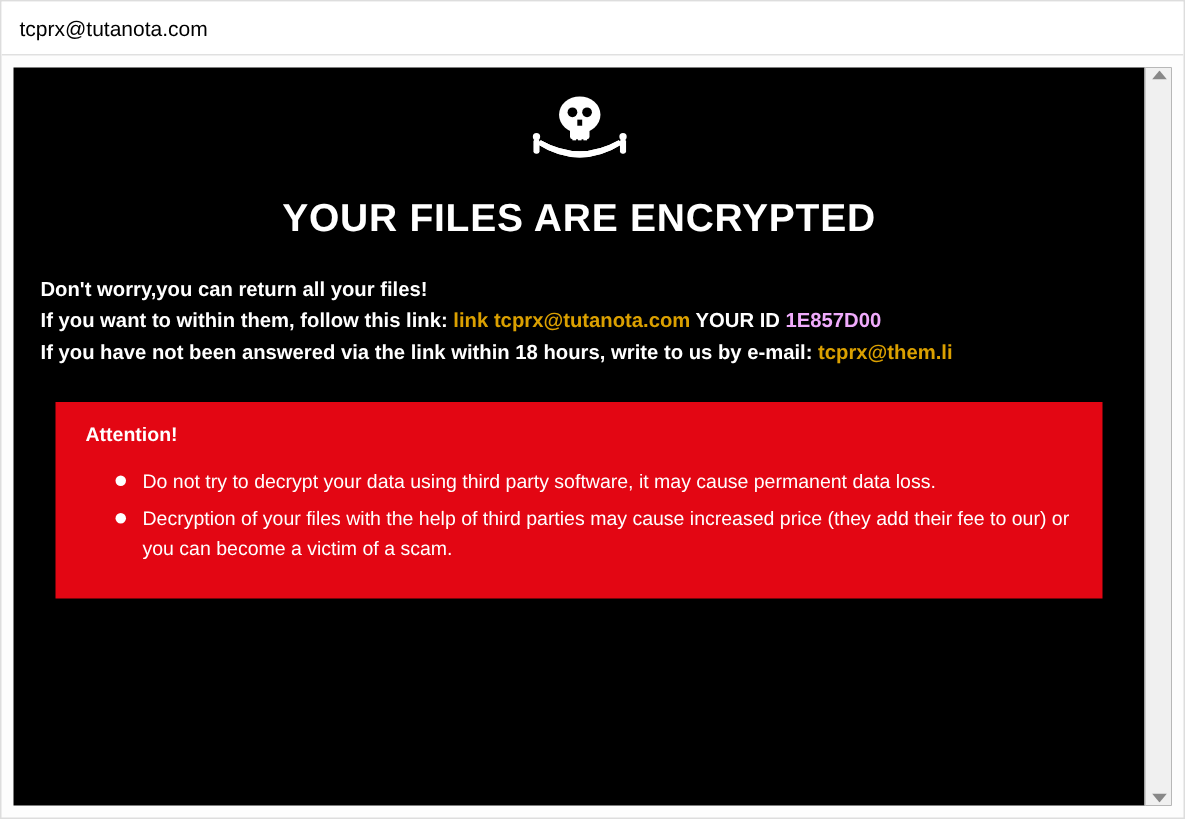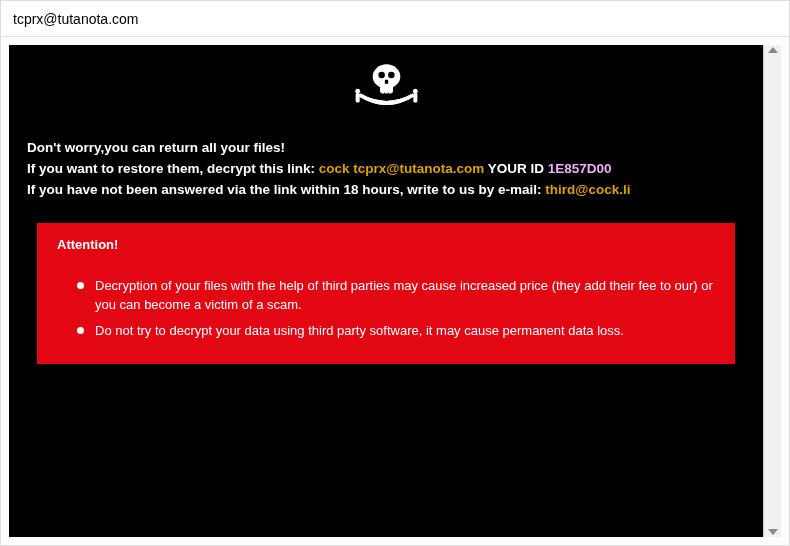--- a/index.html
+++ b/index.html
@@ -81,21 +81,21 @@
   .info .line3 .inline-email { color: #dba000; font-weight: bold; }
   .attention-box {
     background: #e30613;
     margin: 0 10px;
     padding: 14px 20px 18px 20px;
     font-size: 13px;
     color: #fff;
   }
   .attention-title {
     font-weight: bold;
-    margin-bottom: 24px;
+    margin-bottom: 14px;
   }
   .attention-box ul {
     list-style: none;
     padding-left: 20px;
   }
   .attention-box li {
     position: relative;
     padding-left: 18px;
     margin-bottom: 6px;
     line-height: 1.5;
@@ -136,36 +136,37 @@
           <path d="M 15 48 Q 50 70 85 48 L 82 45 Q 50 63 18 45 Z"></path>
           <path d="M 85 48 Q 50 70 15 48 L 18 45 Q 50 63 82 45 Z"></path>
           <rect x="12" y="44" width="5" height="12" rx="2"></rect>
           <rect x="83" y="44" width="5" height="12" rx="2"></rect>
           <circle cx="14.5" cy="42" r="3"></circle>
           <circle cx="85.5" cy="42" r="3"></circle>
         </g>
       </svg>
     </div>
 
+    <div class="heading">YOUR FILES ARE ENCRYPTED</div>
 
     <div class="info">
       <div class="line1">Don't worry,you can return all your files!</div>
       <div class="line2">
-        <span>If you want to restore them, decrypt this link: </span><span class="inline-email"><span>cock </span><span>tcprx@tutanota.com</span></span><span>  YOUR ID </span><span class="id-val">1E857D00</span>
+        <span>If you want to within them, follow this link: </span><span class="inline-email"><span>link </span><span>tcprx@tutanota.com</span></span><span>  YOUR ID </span><span class="id-val">1E857D00</span>
       </div>
       <div class="line3">
-        <span>If you have not been answered via the link within 18 hours, write to us by e-mail: </span><span class="inline-email">third@cock.li</span>
+        <span>If you have not been answered via the link within 18 hours, write to us by e-mail: </span><span class="inline-email">tcprx@them.li</span>
       </div>
     </div>
 
     <div class="attention-box">
       <div class="attention-title">Attention!</div>
       <ul>
+        <li>Do not try to decrypt your data using third party software, it may cause permanent data loss.</li>
         <li>Decryption of your files with the help of third parties may cause increased price (they add their fee to our) or you can become a victim of a scam.</li>
-        <li>Do not try to decrypt your data using third party software, it may cause permanent data loss.</li>
       </ul>
     </div>
 
   </div>
 
   <div class="scrollbar">
     <div class="scroll-arrow">
       <svg width="10" height="6" viewBox="0 0 10 6">
           <path d="M0 6 L5 0 L10 6 Z" fill="#888"></path>
         </svg>

